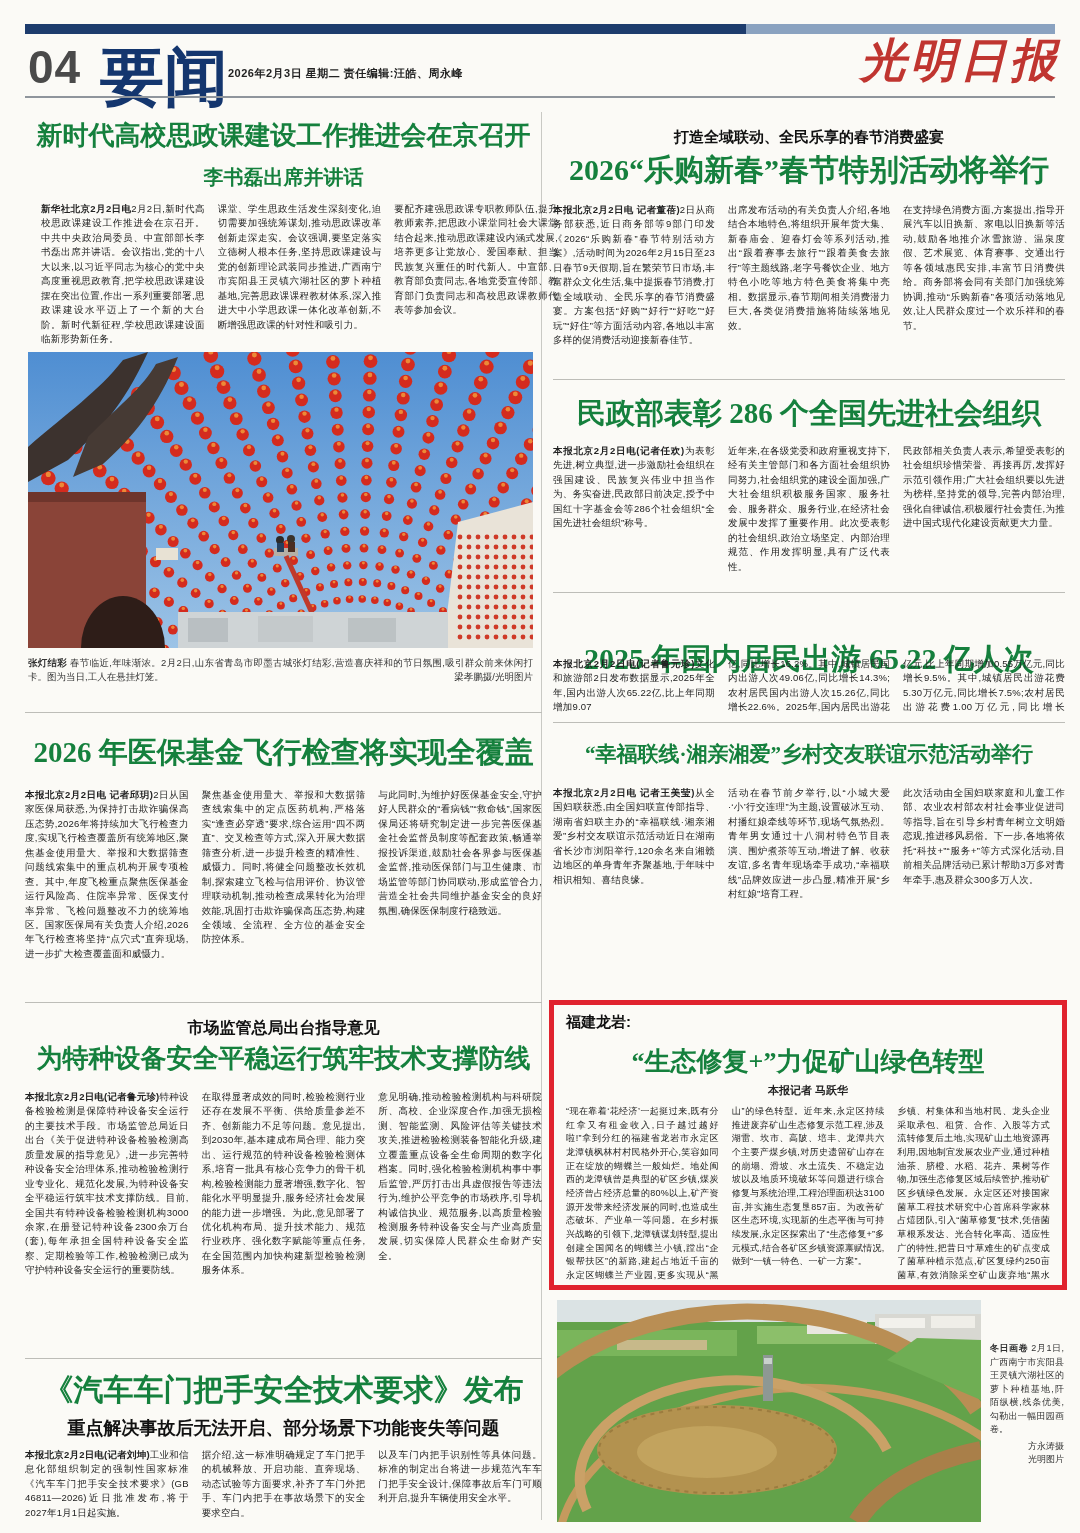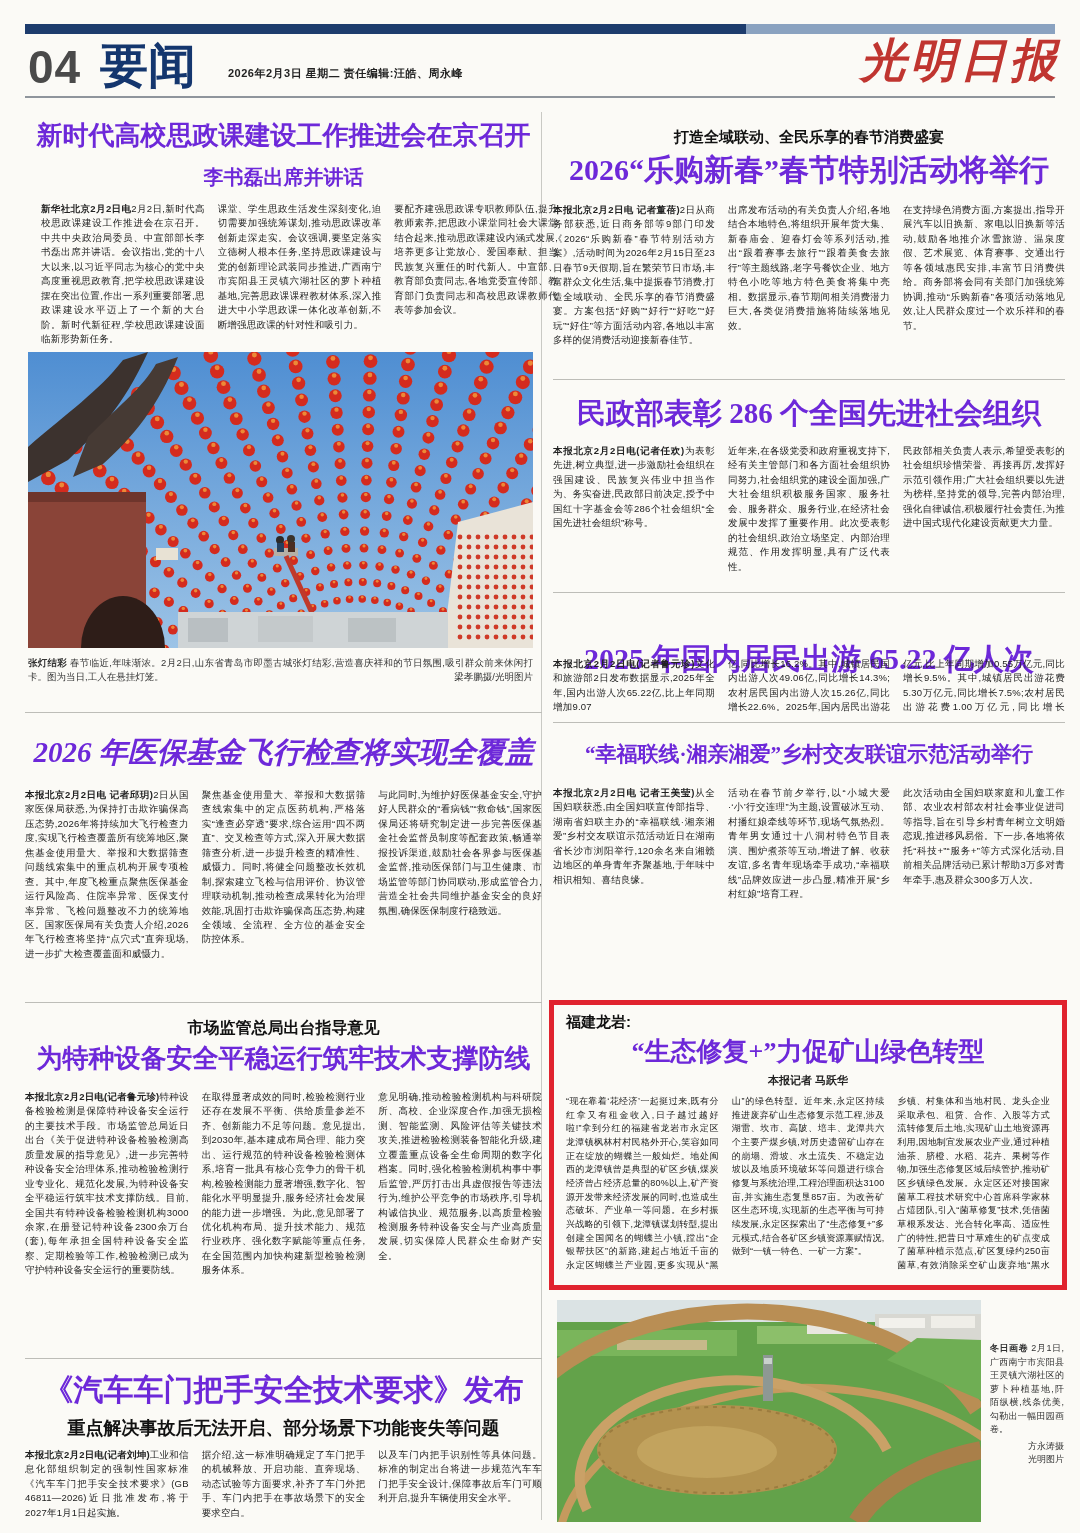--- a/index.html
+++ b/index.html
@@ -4,29 +4,29 @@
 <style>
   * { margin:0; padding:0; box-sizing:border-box; }
   html,body { background:#e8e6e0; }
   .sheet{ position:relative; width:1080px; height:1533px; margin:0 auto; background:#fbfaf6;
           overflow:hidden; font-family:"Liberation Sans",sans-serif; color:#1a1a1a;}
   .abs{ position:absolute; }
   
   .topbar{ left:25px; top:24px; width:1030px; height:10px;
            background:linear-gradient(90deg,#1d3c6d 0%,#1d3c6d 70%,#8aa2c0 70%,#8aa2c0 100%);}
   .pageno{ left:28px; top:40px; font-size:46px; font-weight:bold; color:#4a4a4a; letter-spacing:1px;}
-  .secname{ left:100px; top:34px; font-size:48px; font-weight:bold; color:#14366e; font-family:"Liberation Serif",serif;}
+  .secname{ left:100px; top:34px; font-size:64px; font-weight:bold; color:#14366e; font-family:"Liberation Serif",serif;}
   .dateline{ left:228px; top:66px; font-size:11px; color:#222; font-weight:bold; letter-spacing:.5px;}
   .masthead{ left:860px; top:30px; width:200px; text-align:right; font-size:46px; font-weight:bold;
              color:#c03530; font-family:"Liberation Serif",serif; font-style:italic; letter-spacing:4px;}
   .headrule{ left:25px; top:96px; width:1030px; height:0; border-top:2px solid #8f959c;}
   .vdivide{ left:541px; top:112px; width:0; height:1408px; border-left:1px solid #c9c9c4;}
   .hrule{ height:0; border-top:1px solid #bdbdb8;}
   
-  .h-serif{ font-family:"Liberation Serif",serif; font-weight:bold; color:#6d28d9; text-align:center; white-space:nowrap;}
+  .h-serif{ font-family:"Liberation Serif",serif; font-weight:bold; color:#15803d; text-align:center; white-space:nowrap;}
   .kicker{ font-weight:bold; color:#111; text-align:center; white-space:nowrap;}
   
   .cols{ display:flex; gap:13px; }
   .cols .col{ flex:1; text-align:justify; font-size:9.5px; line-height:1.52; color:#222;
               overflow:hidden; letter-spacing:.2px;}
   .lead{ font-weight:bold; }
   .caption{ font-size:9.5px; line-height:1.5; color:#333; text-align:justify;}
   .caption .lead{ font-weight:bold;}
   .credit{ font-weight:normal; white-space:nowrap;}
   
@@ -901,21 +901,21 @@
         <rect x="230" y="264" width="55" height="26" fill="#c4c9cb"></rect>
         <rect x="320" y="266" width="48" height="24" fill="#bcc2c4"></rect>
       </svg>
   </div>
   <div class="abs caption" style="left:28px;top:656px;width:505px;">
     <span class="lead">张灯结彩</span><span>  春节临近,年味渐浓。2月2日,山东省青岛市即墨古城张灯结彩,营造喜庆祥和的节日氛围,吸引群众前来休闲打卡。图为当日,工人在悬挂灯笼。</span>
     <span class="credit" style="float:right;">梁孝鹏摄/光明图片</span>
   </div>
   <div class="abs hrule" style="left:25px;top:712px;width:517px;"></div>
 
-  <div class="abs h-serif" style="left:25px;top:733px;width:517px;font-size:29px;font-style:italic;">2026 年医保基金飞行检查将实现全覆盖</div>
+  <div class="abs h-serif" style="left:25px;top:733px;width:517px;font-size:29px;">2026 年医保基金飞行检查将实现全覆盖</div>
   <div class="abs cols" style="left:25px;top:788px;width:517px;height:208px;">
     <div class="col"><span class="lead">本报北京2月2日电  记者邱玥)</span><span>2日从国家医保局获悉,为保持打击欺诈骗保高压态势,2026年将持续加大飞行检查力度,实现飞行检查覆盖所有统筹地区,聚焦基金使用量大、举报和大数据筛查问题线索集中的重点机构开展专项检查。其中,年度飞检重点聚焦医保基金运行风险高、住院率异常、医保支付率异常、飞检问题整改不力的统筹地区。国家医保局有关负责人介绍,2026年飞行检查将坚持“点穴式”直奔现场,进一步扩大检查覆盖面和威慑力。</span></div>
     <div class="col">聚焦基金使用量大、举报和大数据筛查线索集中的定点医药机构,严格落实“逢查必穿透”要求,综合运用“四不两直”、交叉检查等方式,深入开展大数据筛查分析,进一步提升检查的精准性、威慑力。同时,将健全问题整改长效机制,探索建立飞检与信用评价、协议管理联动机制,推动检查成果转化为治理效能,巩固打击欺诈骗保高压态势,构建全领域、全流程、全方位的基金安全防控体系。</div>
     <div class="col">与此同时,为维护好医保基金安全,守护好人民群众的“看病钱”“救命钱”,国家医保局还将研究制定进一步完善医保基金社会监督员制度等配套政策,畅通举报投诉渠道,鼓励社会各界参与医保基金监督,推动医保部门与卫生健康、市场监管等部门协同联动,形成监管合力,营造全社会共同维护基金安全的良好氛围,确保医保制度行稳致远。</div>
   </div>
   <div class="abs hrule" style="left:25px;top:1002px;width:517px;"></div>
 
   <div class="abs kicker" style="left:25px;top:1018px;width:517px;font-size:16px;">市场监管总局出台指导意见</div>
   <div class="abs h-serif" style="left:25px;top:1041px;width:517px;font-size:26px;">为特种设备安全平稳运行筑牢技术支撑防线</div>
   <div class="abs cols" style="left:25px;top:1090px;width:517px;height:262px;">
@@ -960,21 +960,21 @@
 
   <div class="abs h-serif" style="left:553px;top:740px;width:512px;font-size:21px;">“幸福联线·湘亲湘爱”乡村交友联谊示范活动举行</div>
   <div class="abs cols" style="left:553px;top:786px;width:512px;height:202px;">
     <div class="col"><span class="lead">本报北京2月2日电  记者王美莹)</span><span>从全国妇联获悉,由全国妇联宣传部指导、湖南省妇联主办的“幸福联线·湘亲湘爱”乡村交友联谊示范活动近日在湖南省长沙市浏阳举行,120余名来自湘赣边地区的单身青年齐聚基地,于年味中相识相知、喜结良缘。</span></div>
     <div class="col">活动在春节前夕举行,以“小城大爱·‘小’行交连理”为主题,设置破冰互动、村播红娘牵线等环节,现场气氛热烈。青年男女通过十八洞村特色节目表演、围炉煮茶等互动,增进了解、收获友谊,多名青年现场牵手成功,“幸福联线”品牌效应进一步凸显,精准开展“乡村红娘”培育工程。</div>
     <div class="col">此次活动由全国妇联家庭和儿童工作部、农业农村部农村社会事业促进司等指导,旨在引导乡村青年树立文明婚恋观,推进移风易俗。下一步,各地将依托“科技+”“服务+”等方式深化活动,目前相关品牌活动已累计帮助3万多对青年牵手,惠及群众300多万人次。</div>
   </div>
 
   <div class="abs feature" style="left:549px;top:1000px;width:518px;height:290px;padding:8px 12px;">
     <div class="flabel">福建龙岩:</div>
-    <div class="h-serif" style="font-size:26px;margin-top:2px;">“生态修复+”力促矿山绿色转型</div>
+    <div class="h-serif" style="font-size:26px;margin-top:12px;">“生态修复+”力促矿山绿色转型</div>
     <div class="fbyline" style="margin-top:4px;">本报记者  马跃华</div>
     <div class="cols" style="margin-top:7px;height:176px;">
       <div class="col" style="font-size:9px;">“现在靠着‘花经济’一起挺过来,既有分红拿又有租金收入,日子越过越好啦!”拿到分红的福建省龙岩市永定区龙潭镇枫林村村民格外开心,笑容如同正在绽放的蝴蝶兰一般灿烂。地处闽西的龙潭镇曾是典型的矿区乡镇,煤炭经济曾占经济总量的80%以上,矿产资源开发带来经济发展的同时,也造成生态破坏、产业单一等问题。在乡村振兴战略的引领下,龙潭镇谋划转型,提出创建全国闻名的蝴蝶兰小镇,蹚出“企银帮扶区”的新路,建起占地近千亩的永定区蝴蝶兰产业园,更多实现从“黑煤山”向“花果</div>
       <div class="col" style="font-size:9px;">山”的绿色转型。近年来,永定区持续推进废弃矿山生态修复示范工程,涉及湖雷、坎市、高陂、培丰、龙潭共六个主要产煤乡镇,对历史遗留矿山存在的崩塌、滑坡、水土流失、不稳定边坡以及地质环境破坏等问题进行综合修复与系统治理,工程治理面积达3100亩,并实施生态复垦857亩。为改善矿区生态环境,实现新的生态平衡与可持续发展,永定区探索出了“生态修复+”多元模式,结合各矿区乡镇资源禀赋情况,做到“一镇一特色、一矿一方案”。</div>
       <div class="col" style="font-size:9px;">乡镇、村集体和当地村民、龙头企业采取承包、租赁、合作、入股等方式流转修复后土地,实现矿山土地资源再利用,因地制宜发展农业产业,通过种植油茶、脐橙、水稻、花卉、果树等作物,加强生态修复区域后续管护,推动矿区乡镇绿色发展。永定区还对接国家菌草工程技术研究中心首席科学家林占熺团队,引入“菌草修复”技术,凭借菌草根系发达、光合转化率高、适应性广的特性,把昔日寸草难生的矿点变成了菌草种植示范点,矿区复绿约250亩菌草,有效消除采空矿山废弃地“黑水横流”污染现象。</div>
     </div>
   </div>
 
   <div class="abs photo" style="left:557px;top:1300px;width:424px;height:222px;">
     <svg width="424" height="222" viewBox="0 0 424 222">

